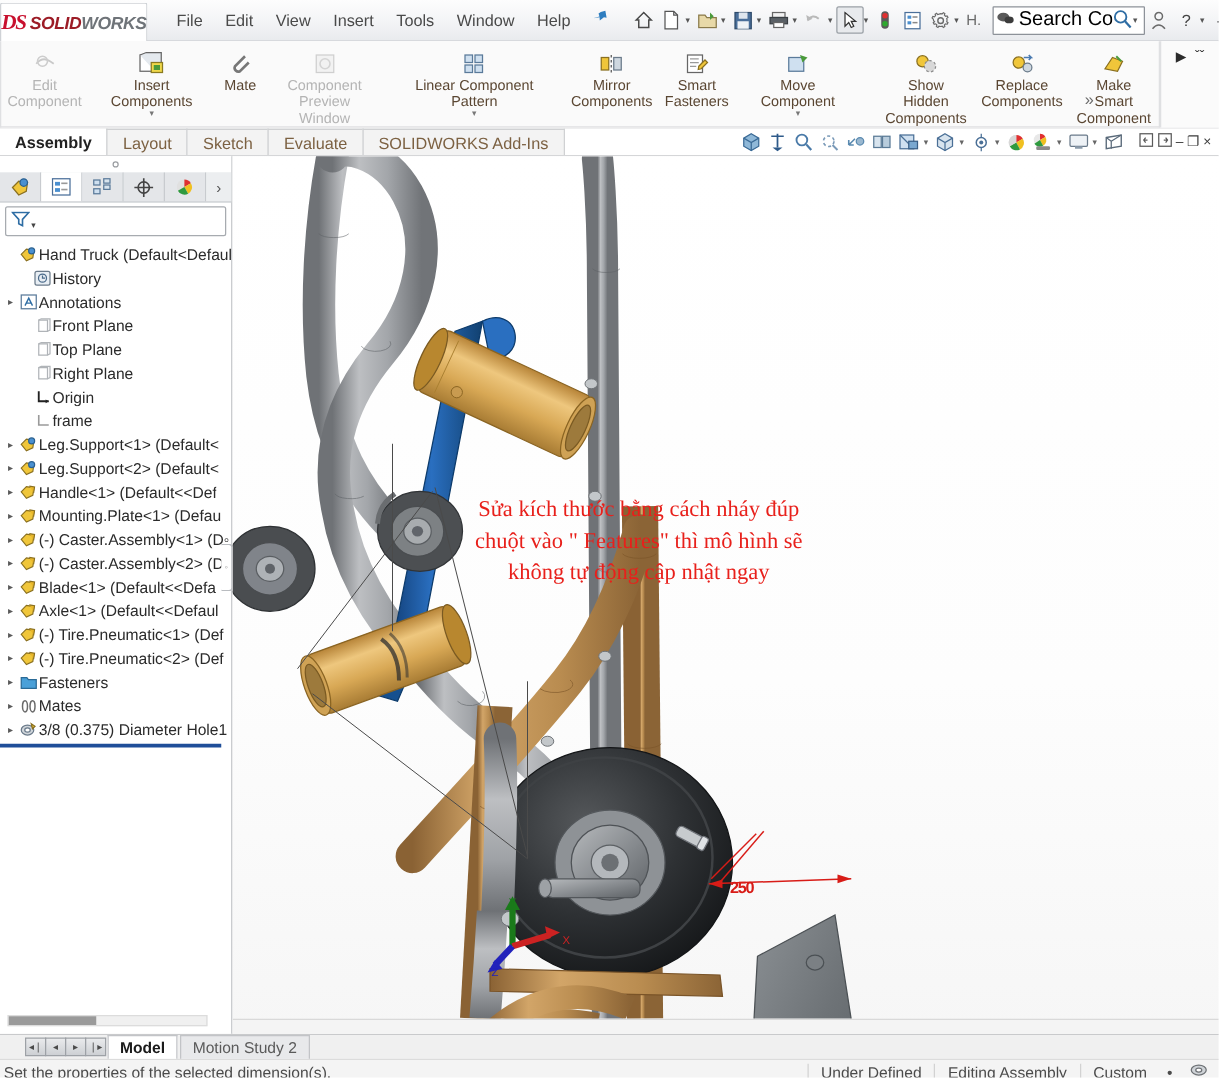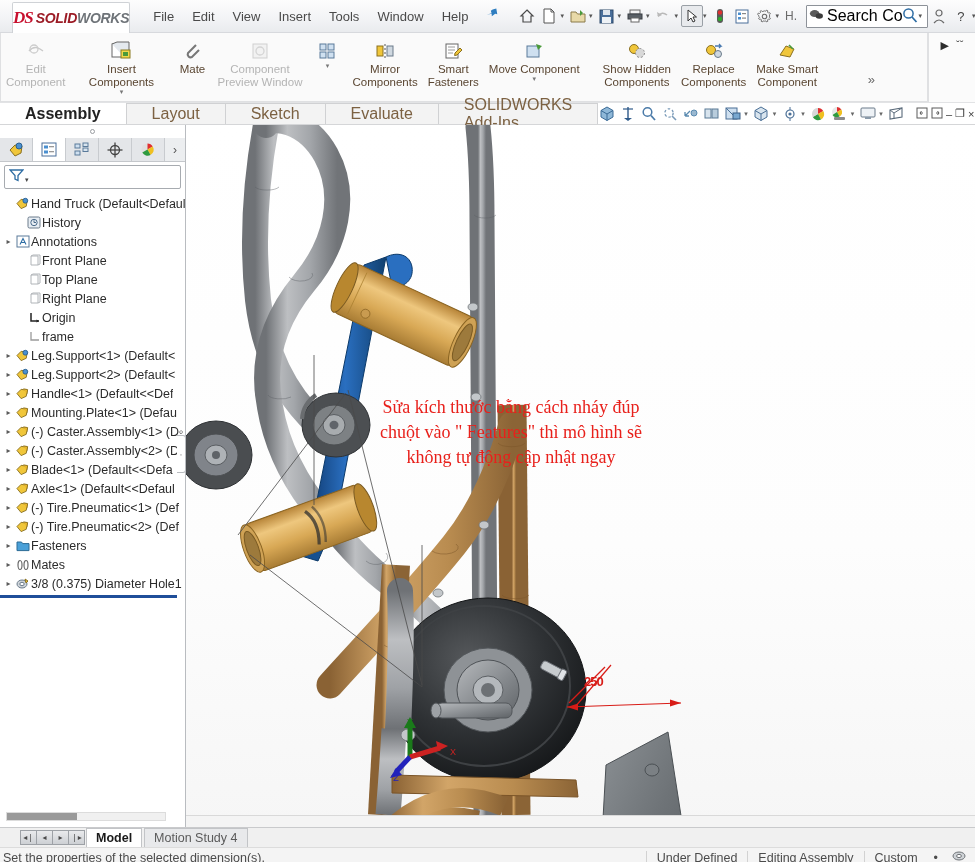--- a/index.html
+++ b/index.html
@@ -16,21 +16,21 @@
   
   .titlebar {
     height: 33px;
     background: linear-gradient(to bottom,#fdfdfd 0%,#f3f4f6 55%,#e9ebee 100%);
     display: flex; align-items: center;
     position: relative;
     border-bottom: 1px solid #d7d9dd;
   }
   .sw-logo {
     width: 132px; height: 31px;
-    margin-left: 12px;
+    margin-left: 0;
     background: #fff;
     border: 1px solid #cfd2d6;
     border-bottom: none;
     border-radius: 2px 2px 0 0;
     display: flex; align-items: center; justify-content: center;
     position: relative; top: 1px;
   }
   .sw-logo .ds { font-family: "Liberation Serif", serif; font-style: italic; font-weight: bold;
                  color: #c8102e; font-size: 17px; letter-spacing:-1px; margin-right: 3px;}
   .sw-logo .sld { font-weight: bold; font-size: 14px; color: #9c1c26; font-style: italic; letter-spacing: -0.3px;}
@@ -97,21 +97,21 @@
   }
   .ribbon-right span { color:#2c2c2c; font-size: 11px;}
 
   
   .tabrow {
     height: 22px; display:flex; align-items: stretch;
     background: #ffffff; position: relative;
     border-bottom: 1px solid #d5d6d8;
   }
   .rtab {
-    padding: 2px 25px; font-size: 16px; color: #7c6142;
+    padding: 2px 12px; font-size: 13px; color: #7c6142;
     border: 1px solid #d0d1d3; border-bottom: none; background: #f3f3f3;
     display:flex;align-items:center;
     margin-right: -1px;
   }
   .rtab.active { background: #ffffff; color: #222; font-weight: bold; border-color:#c6c7c9; border-top:none; border-left:none;}
   .view-tools {
     margin-left: auto; display:flex; align-items:center; gap: 2px; padding-right: 6px;
   }
   .vt { width: 19px; height: 19px; display:flex;align-items:center;justify-content:center;font-size:13px;}
   .vt-caret { font-size:7px;color:#666;margin-right:2px;}
@@ -179,21 +179,21 @@
     flex: 1; position: relative; overflow: hidden;
     background: linear-gradient(to bottom, #ffffff 0%, #fdfdfd 60%, #f6f6f6 100%);
   }
   .annot {
     position: absolute; left: 180px; top: 270px; width: 290px;
     color: #e8201b; font-family: "Liberation Serif", serif;
     font-size: 18px; line-height: 25px; text-align: center; font-weight: 500;
     z-index: 30;
   }
   .dim-label {
-    position: absolute; left: 398px; top: 549px;
+    position: absolute; left: 398px; top: 577px;
     color: #d81c17; font-size: 13px; font-weight: bold; letter-spacing: -1px;
     z-index: 25;
   }
   .triad { position: absolute; left: 200px; bottom: 46px; width: 72px; height: 66px; z-index: 20;}
 
   .gfx-hscroll {
     position: absolute; left: 0; right: 0; bottom: 0; height: 12px;
     background: #f4f4f4; border-top: 1px solid #d9d9d9;
   }
 
@@ -408,20 +408,21 @@
 
       <div class="rb-cmd">
         <span class="glyph">
           <svg width="24" height="20" viewBox="0 0 24 20">
               <rect x="5" y="3" width="6" height="6" fill="#cfe0f0" stroke="#5a7a9a"></rect>
               <rect x="13" y="3" width="6" height="6" fill="#cfe0f0" stroke="#5a7a9a"></rect>
               <rect x="5" y="11" width="6" height="6" fill="#cfe0f0" stroke="#5a7a9a"></rect>
               <rect x="13" y="11" width="6" height="6" fill="#cfe0f0" stroke="#5a7a9a"></rect>
             </svg>
         </span>
+        <span class="lbl" style="white-space:pre-line;max-width:200px">Linear Component Pattern</span>
         <span class="drop">▾</span>
       </div>
 
       <div class="rb-cmd">
         <span class="glyph">
           <svg width="24" height="20" viewBox="0 0 24 20">
               <rect x="4" y="5" width="6" height="10" fill="#f0c63a" stroke="#8a7020"></rect>
               <line x1="12" y1="3" x2="12" y2="17" stroke="#555" stroke-dasharray="2 2"></line>
               <rect x="14" y="5" width="6" height="10" fill="#cfd8e0" stroke="#6a7a8a"></rect>
             </svg>
@@ -1117,21 +1118,21 @@
 </div>
 
 <div class="bottombar">
   <div class="nav-btns">
     <div class="nb">◂❘</div>
     <div class="nb">◂</div>
     <div class="nb">▸</div>
     <div class="nb">❘▸</div>
   </div>
   <div class="btab active">Model</div>
-  <div class="btab">Motion Study 4</div>
+  <div class="btab">Motion Study 2</div>
 </div>
 
 <div class="statusbar">
   <span>Set the properties of the selected dimension(s).</span>
   <div class="st-right">
     <span class="st-cell">Under Defined</span>
     <span class="st-cell">Editing Assembly</span>
     <span class="st-cell">Custom</span>
     <span class="st-cell nb" style="padding:0 6px">•</span>
     <span class="st-cell nb" style="padding:0 8px">

